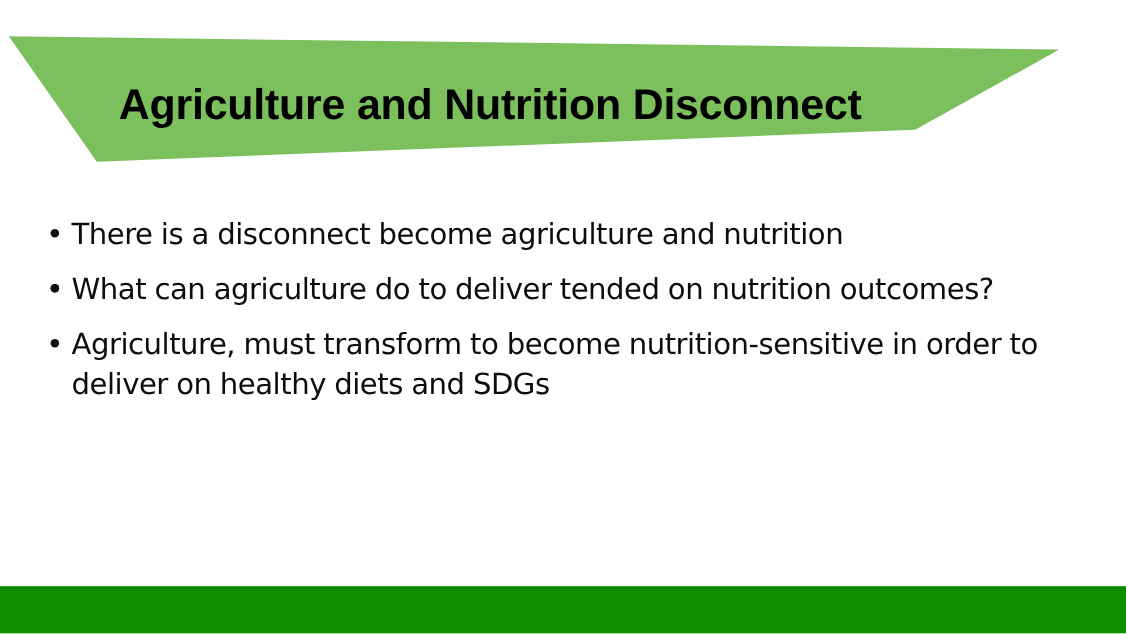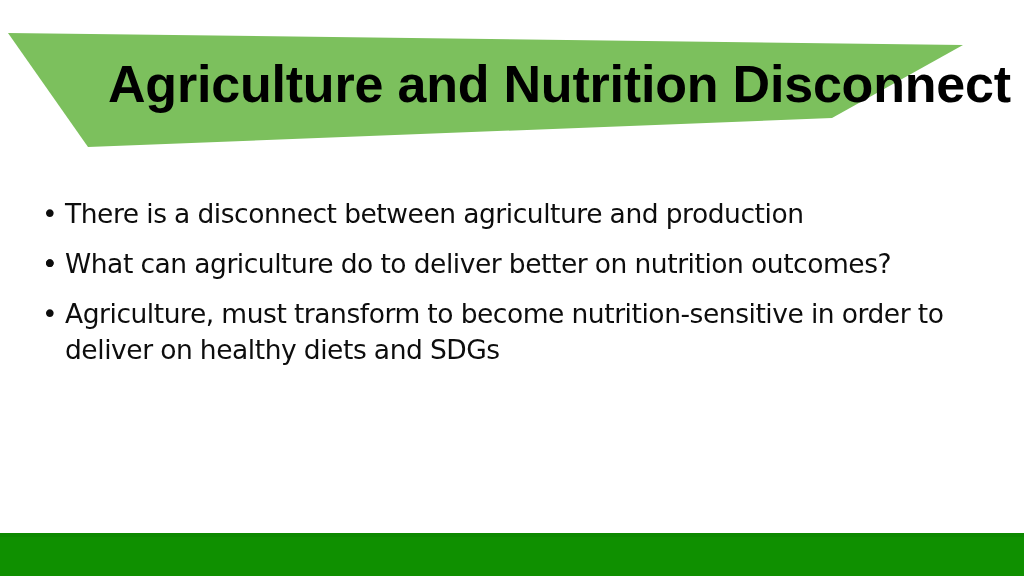--- a/index.html
+++ b/index.html
@@ -31,24 +31,24 @@
     pointer-events: none;
   }
   #title-banner svg {
     display: block;
     width: 1024px;
     height: 165px;
   }
   #title-text {
     position: absolute;
     left: 108px;
-    top: 62px;
+    top: 74px;
     width: 800px;
     font-family: "Liberation Sans", sans-serif;
-    font-size: 52px;
+    font-size: 39px;
     font-weight: bold;
     color: #000000;
     letter-spacing: -0.2px;
     line-height: 44px;
     white-space: nowrap;
   }
 
   
   #body-list {
     position: absolute;
@@ -111,28 +111,28 @@
     <svg viewBox="0 0 1024 165" xmlns="http://www.w3.org/2000/svg" aria-hidden="true">
       <polygon points="8,33 963,45 832,118 88,147" fill="#7cc05d"></polygon>
     </svg>
   </div>
 
   <div id="title-text" style="color: rgb(0, 0, 0);">Agriculture and Nutrition Disconnect</div>
 
   <ul id="body-list">
     <li style="color: rgb(13, 13, 13);">
       <span class="bullet-glyph" style="color: rgb(13, 13, 13);">•</span>
-      <span>There is a disconnect between agriculture and production</span>
+      <span>There is a disconnect become agriculture and nutrition</span>
     </li>
     <li style="color: rgb(13, 13, 13);">
       <span class="bullet-glyph" style="color: rgb(13, 13, 13);">•</span>
     </li>
     <li style="color: rgb(13, 13, 13);">
       <span class="bullet-glyph" style="color: rgb(13, 13, 13);">•</span>
-      <span>What can agriculture do to deliver better on nutrition outcomes?</span>
+      <span>What can agriculture do to deliver tended on nutrition outcomes?</span>
     </li>
     <li style="color: rgb(13, 13, 13);">
       <span class="bullet-glyph" style="color: rgb(13, 13, 13);">•</span>
       <span>Agriculture, must transform to become nutrition-sensitive in order to deliver on healthy diets and SDGs</span>
     </li>
   </ul>
 
   <div id="bottom-band" style="background: rgb(15, 144, 0);">
     <div id="bottom-band-highlight"></div>
   </div>

